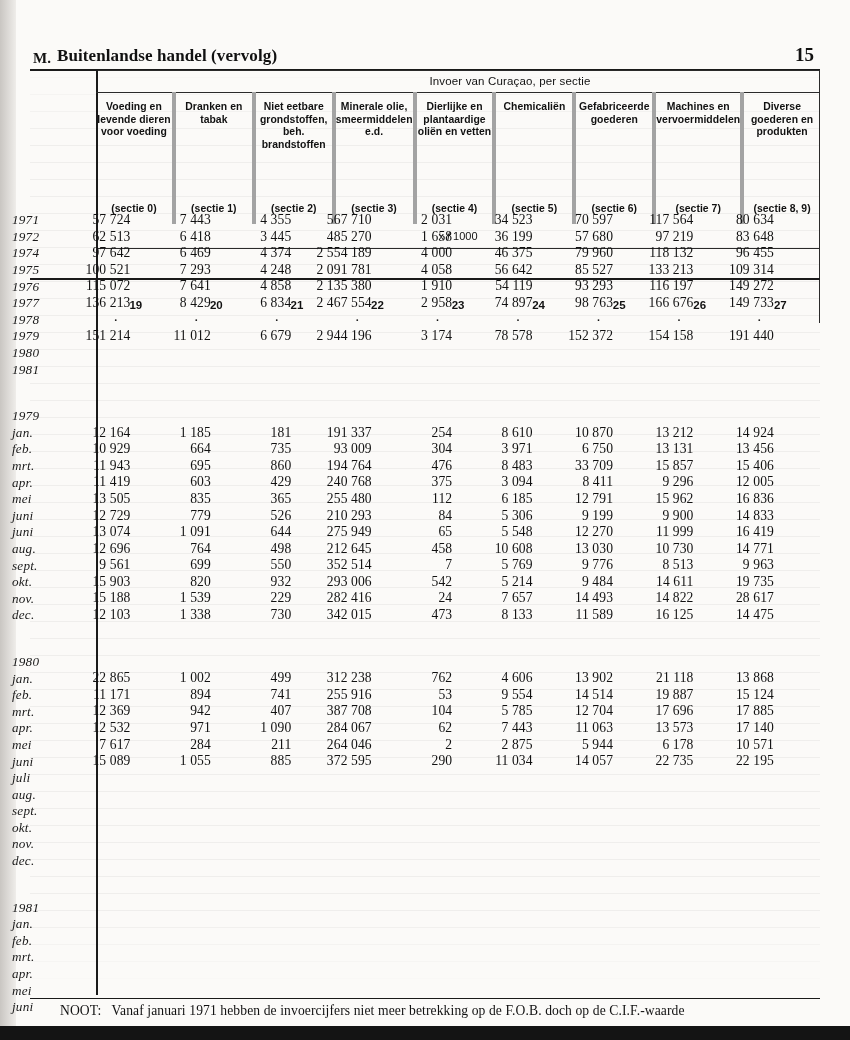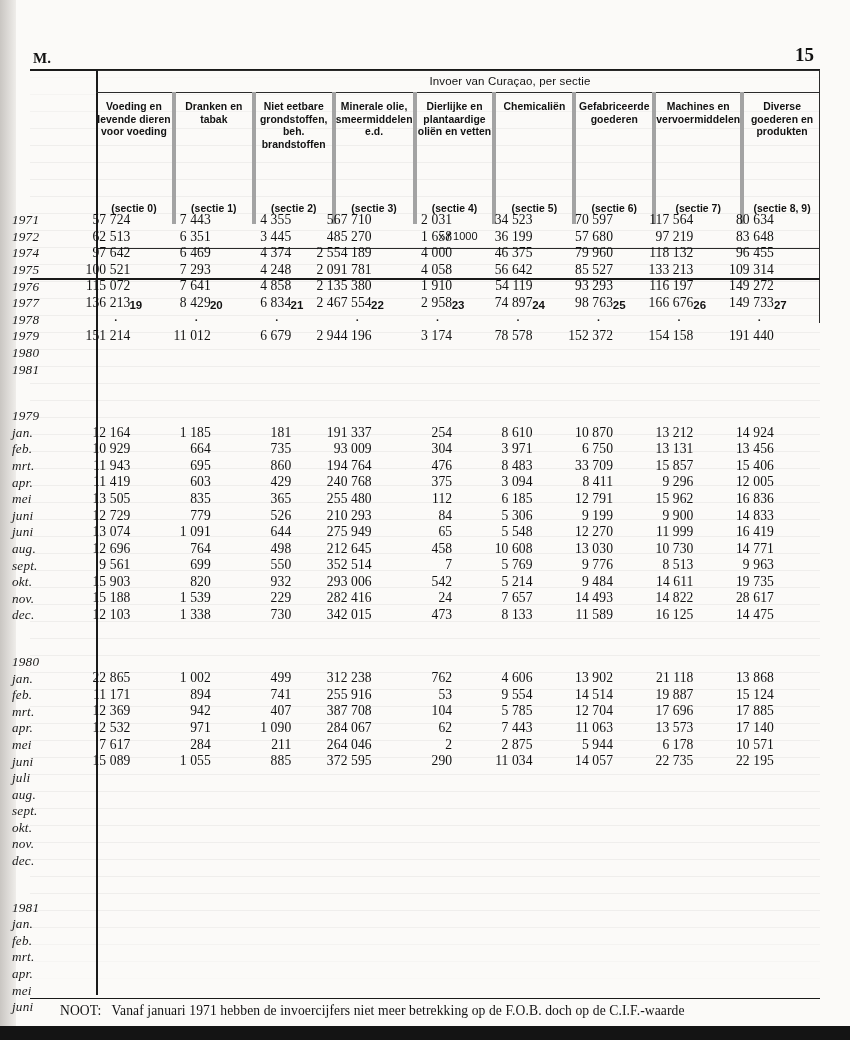--- a/index.html
+++ b/index.html
@@ -268,20 +268,21 @@
 </head>
 <body>
 
 <div class="page"></div>
 <div class="paper"></div>
 <div class="edge-left"></div>
 <div class="showthrough"></div>
 
 <div class="hdr">
   <div class="hdr-letter">M.</div>
+  <div class="hdr-title">Buitenlandse handel (vervolg)</div>
   <div class="hdr-pageno">15</div>
   <div class="hdr-rule"></div>
 </div>
 
 <div class="tbl">
   <div class="tbl-outer-top"></div>
   <div class="stub-rule"></div>
   <div class="tbl-right-edge"></div>
 
   <div class="spanner">Invoer van Curaçao, per sectie</div>
@@ -358,21 +359,21 @@
           <div class="cell">34 523</div>
           <div class="cell">70 597</div>
           <div class="cell">117 564</div>
           <div class="cell">80 634</div>
         </div>
       </div>
       <div class="row">
         <div class="stub">1972</div>
         <div class="cells">
           <div class="cell">62 513</div>
-          <div class="cell">6 351</div>
+          <div class="cell">6 418</div>
           <div class="cell">3 445</div>
           <div class="cell">485 270</div>
           <div class="cell">1 658</div>
           <div class="cell">36 199</div>
           <div class="cell">57 680</div>
           <div class="cell">97 219</div>
           <div class="cell">83 648</div>
         </div>
       </div>
       <div class="row">

